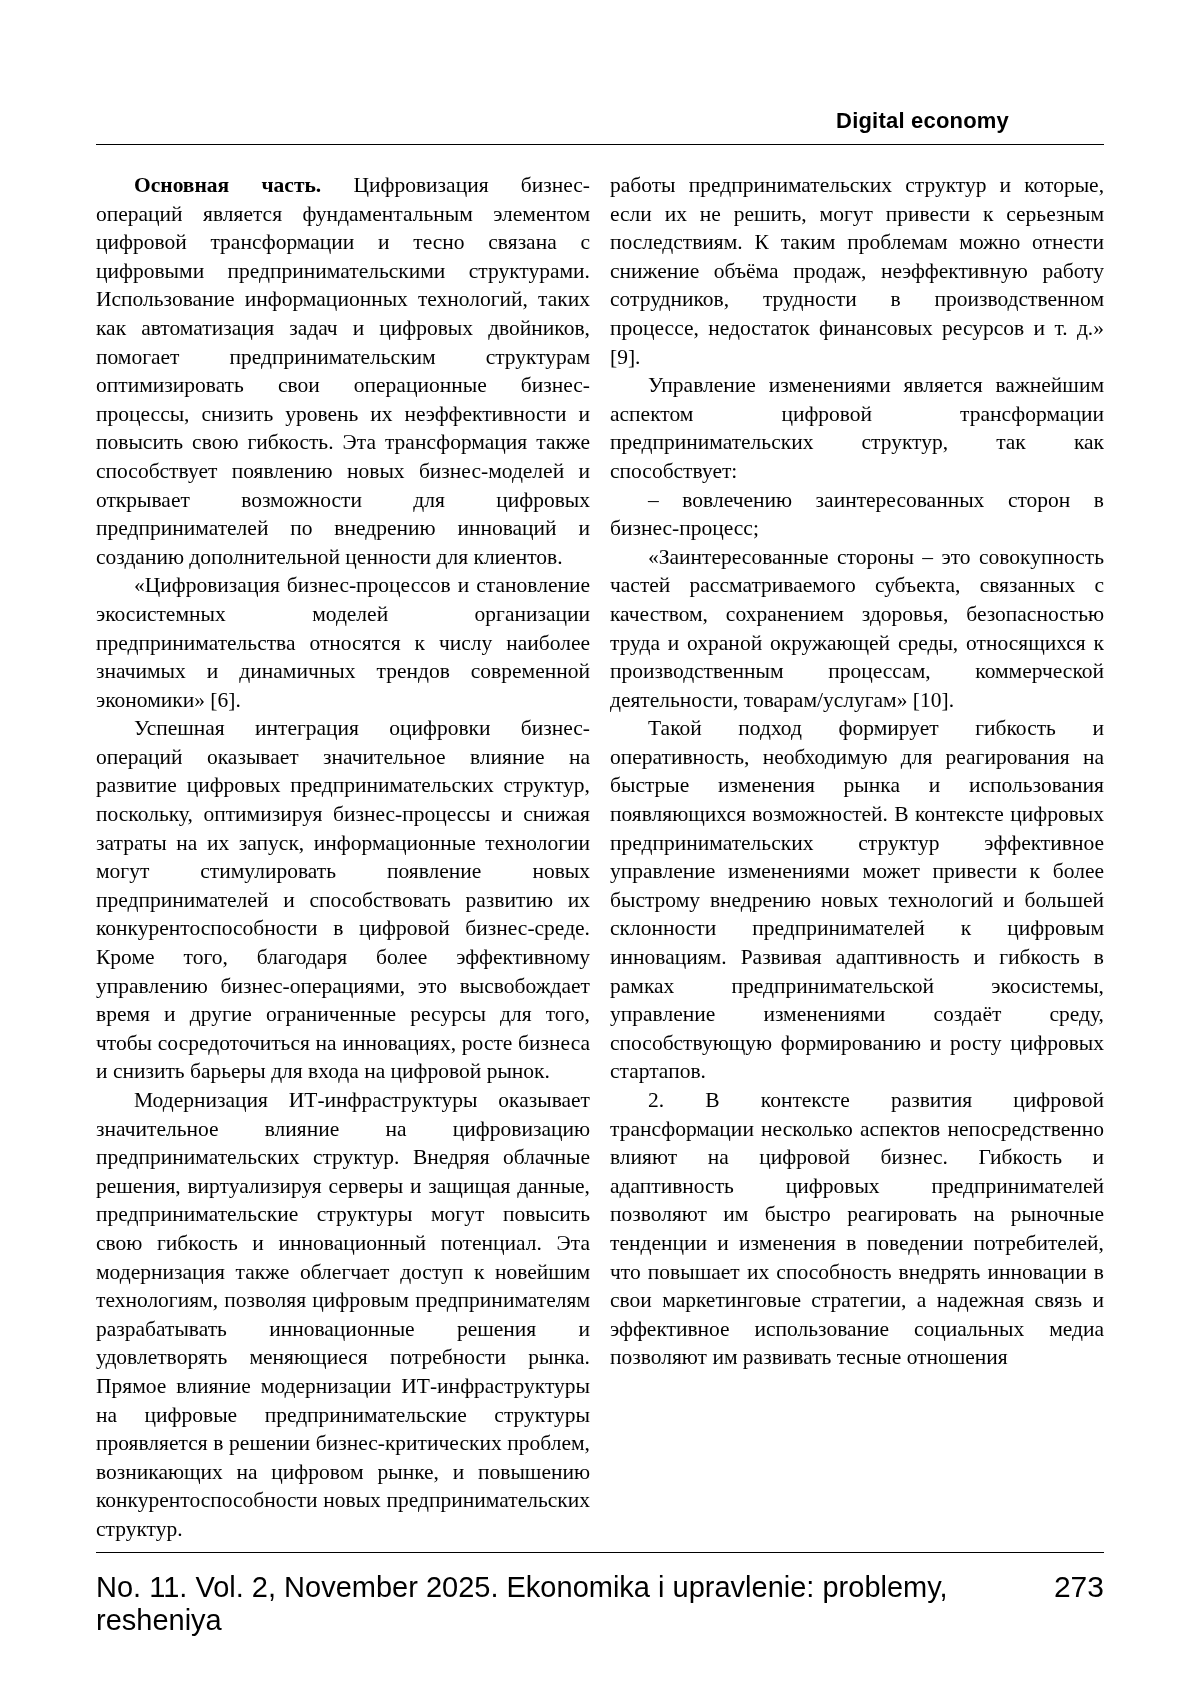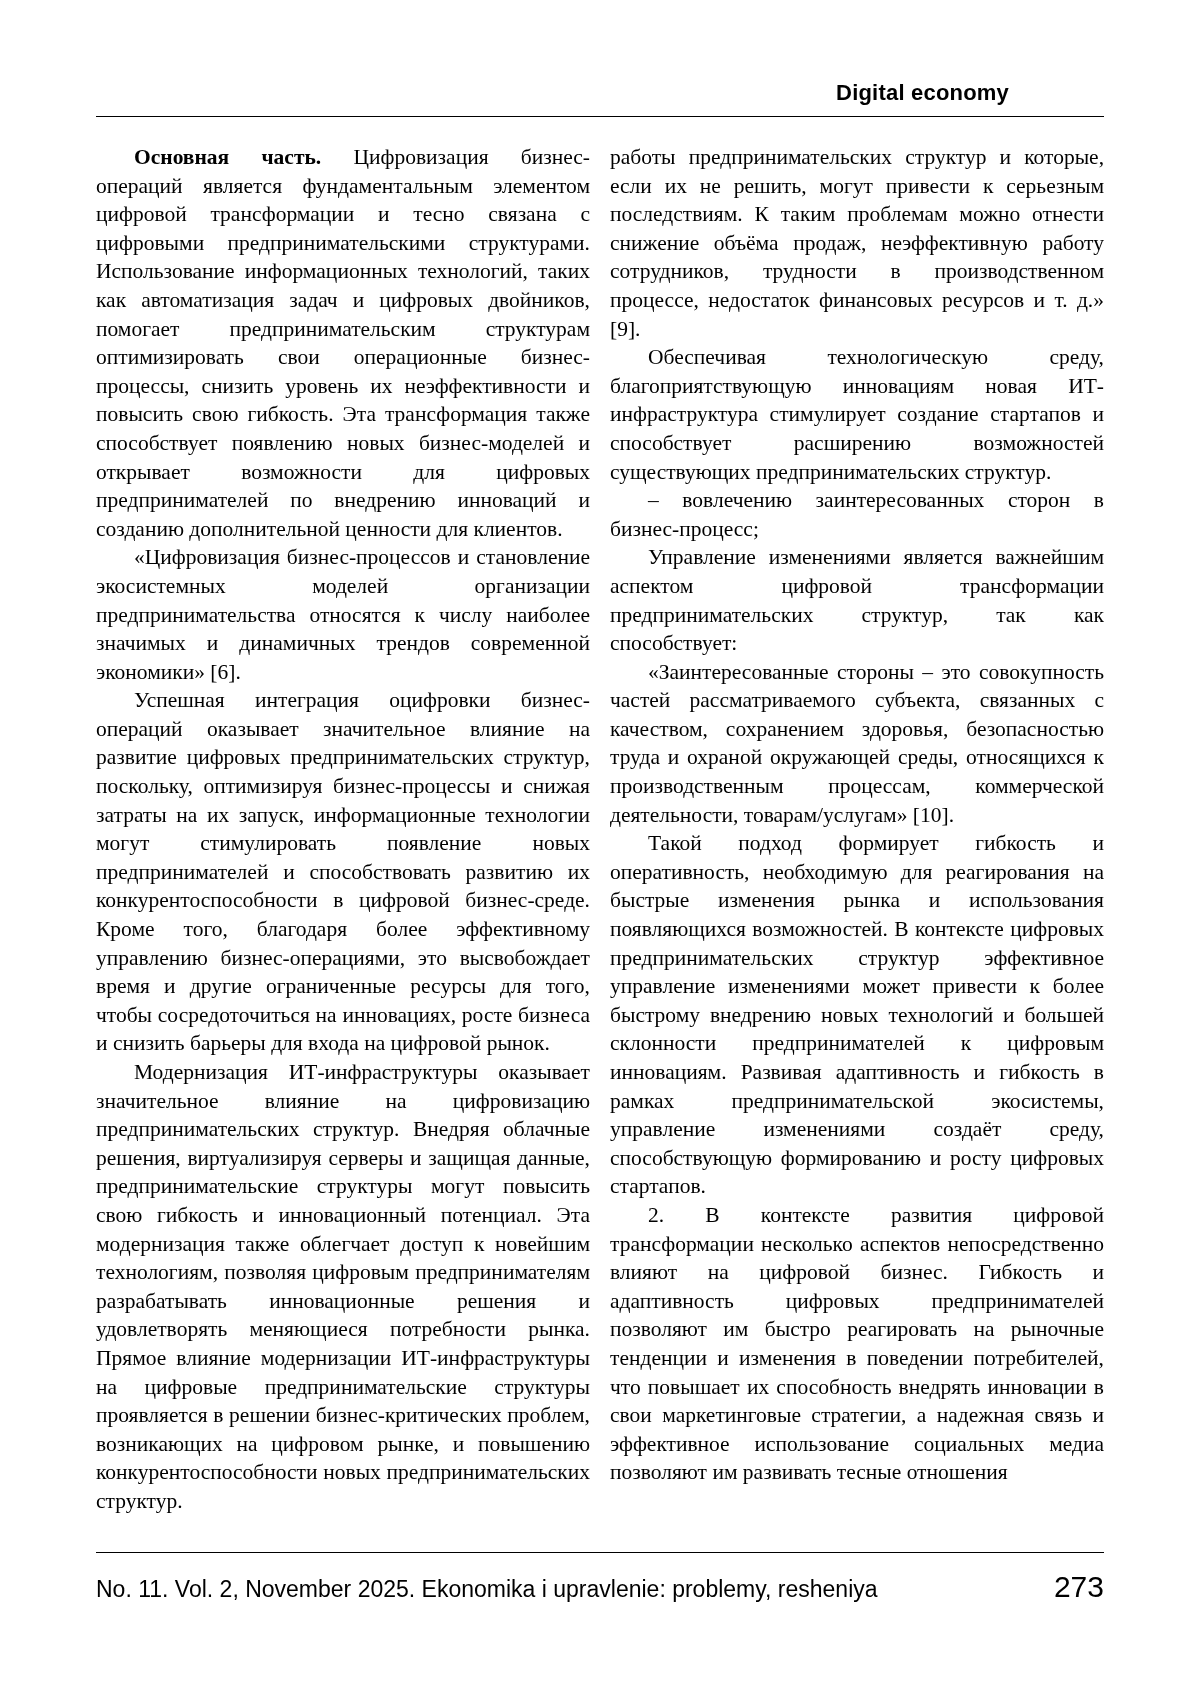--- a/index.html
+++ b/index.html
@@ -13,20 +13,21 @@
     width: 1200px;
     height: 1698px;
     box-sizing: border-box;
     padding: 0 96px;
     background: #ffffff;
     overflow: hidden;
     font-family: "Liberation Serif", "DejaVu Serif", serif;
   }
   .page-header {
     padding-top: 80px;
+    margin-top: 28px;
   }
   .running-head {
     text-align: right;
     padding-right: 95px;
     font-family: "Liberation Sans", "DejaVu Sans", sans-serif;
     font-weight: bold;
     font-size: 22px;
     letter-spacing: 0.2px;
   }
   .header-rule {
@@ -61,21 +62,21 @@
     right: 96px;
     top: 1552px;
     border-top: 1.5px solid #000;
     padding-top: 17px;
     display: flex;
     justify-content: space-between;
     align-items: baseline;
     font-family: "Liberation Sans", "DejaVu Sans", sans-serif;
   }
   .journal-info {
-    font-size: 23px;
+    font-size: 29px;
   }
   .page-number {
     font-size: 30px;
   }
 </style>
 </head>
 <body>
 
 <div class="page">
 
@@ -88,23 +89,22 @@
 
     <div class="col">
       <p><b>Основная часть.</b> <span>Цифровизация бизнес-операций является фундаментальным элементом цифровой трансформации и тесно связана с цифровыми предпринимательскими структурами. Использование информационных технологий, таких как автоматизация задач и цифровых двойников, помогает предпринимательским структурам оптимизировать свои операционные бизнес-процессы, снизить уровень их неэффективности и повысить свою гибкость. Эта трансформация также способствует появлению новых бизнес-моделей и открывает возможности для цифровых предпринимателей по внедрению инноваций и созданию дополнительной ценности для клиентов.</span></p>
       <p>«Цифровизация бизнес-процессов и становление экосистемных моделей организации предпринимательства относятся к числу наиболее значимых и динамичных трендов современной экономики» [6].</p>
       <p>Успешная интеграция оцифровки бизнес-операций оказывает значительное влияние на развитие цифровых предпринимательских структур, поскольку, оптимизируя бизнес-процессы и снижая затраты на их запуск, информационные технологии могут стимулировать появление новых предпринимателей и способствовать развитию их конкурентоспособности в цифровой бизнес-среде. Кроме того, благодаря более эффективному управлению бизнес-операциями, это высвобождает время и другие ограниченные ресурсы для того, чтобы сосредоточиться на инновациях, росте бизнеса и снизить барьеры для входа на цифровой рынок.</p>
       <p>Модернизация ИТ-инфраструктуры оказывает значительное влияние на цифровизацию предпринимательских структур. Внедряя облачные решения, виртуализируя серверы и защищая данные, предпринимательские структуры могут повысить свою гибкость и инновационный потенциал. Эта модернизация также облегчает доступ к новейшим технологиям, позволяя цифровым предпринимателям разрабатывать инновационные решения и удовлетворять меняющиеся потребности рынка. Прямое влияние модернизации ИТ-инфраструктуры на цифровые предпринимательские структуры проявляется в решении бизнес-критических проблем, возникающих на цифровом рынке, и повышению конкурентоспособности новых предпринимательских структур.</p>
     </div>
 
     <div class="col">
       <p class="no-indent">работы предпринимательских структур и которые, если их не решить, могут привести к серьезным последствиям. К таким проблемам можно отнести снижение объёма продаж, неэффективную работу сотрудников, трудности в производственном процессе, недостаток финансовых ресурсов и т. д.» [9].</p>
-      <p>Обеспечивая технологическую среду, благоприятствующую инновациям новая ИТ-инфраструктура стимулирует создание стартапов и способствует расширению возможностей существующих предпринимательских структур.</p>
+      <p>Управление изменениями является важнейшим аспектом цифровой трансформации предпринимательских структур, так как способствует:</p>
       <p>– вовлечению заинтересованных сторон в бизнес-процесс;</p>
-      <p>Управление изменениями является важнейшим аспектом цифровой трансформации предпринимательских структур, так как способствует:</p>
       <p>«Заинтересованные стороны – это совокупность частей рассматриваемого субъекта, связанных с качеством, сохранением здоровья, безопасностью труда и охраной окружающей среды, относящихся к производственным процессам, коммерческой деятельности, товарам/услугам» [10].</p>
       <p>Такой подход формирует гибкость и оперативность, необходимую для реагирования на быстрые изменения рынка и использования появляющихся возможностей. В контексте цифровых предпринимательских структур эффективное управление изменениями может привести к более быстрому внедрению новых технологий и большей склонности предпринимателей к цифровым инновациям. Развивая адаптивность и гибкость в рамках предпринимательской экосистемы, управление изменениями создаёт среду, способствующую формированию и росту цифровых стартапов.</p>
       <p>2. В контексте развития цифровой трансформации несколько аспектов непосредственно влияют на цифровой бизнес. Гибкость и адаптивность цифровых предпринимателей позволяют им быстро реагировать на рыночные тенденции и изменения в поведении потребителей, что повышает их способность внедрять инновации в свои маркетинговые стратегии, а надежная связь и эффективное использование социальных медиа позволяют им развивать тесные отношения</p>
     </div>
 
   </main>
 
   <footer class="page-footer">
     <div class="journal-info">No. 11. Vol. 2, November 2025. Ekonomika i upravlenie: problemy, resheniya</div>
     <div class="page-number">273</div>

